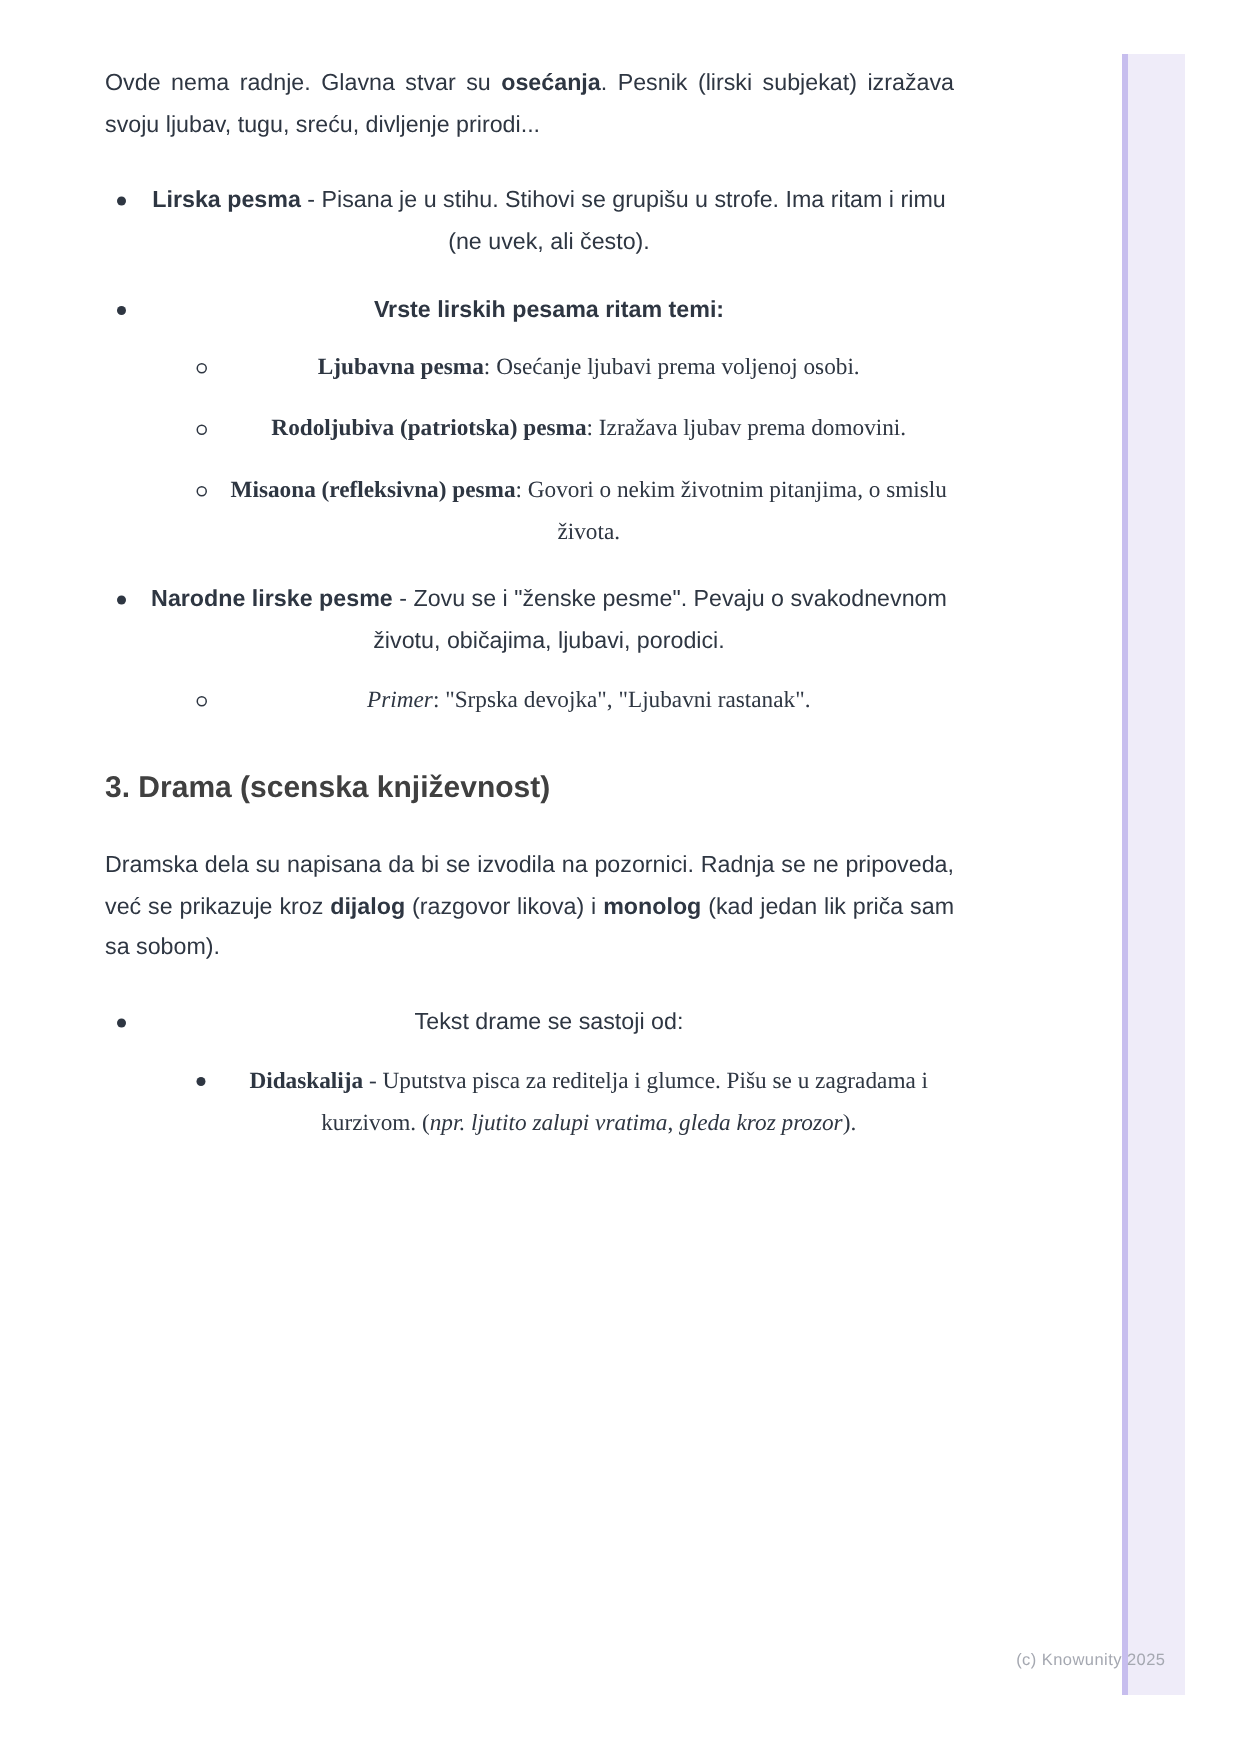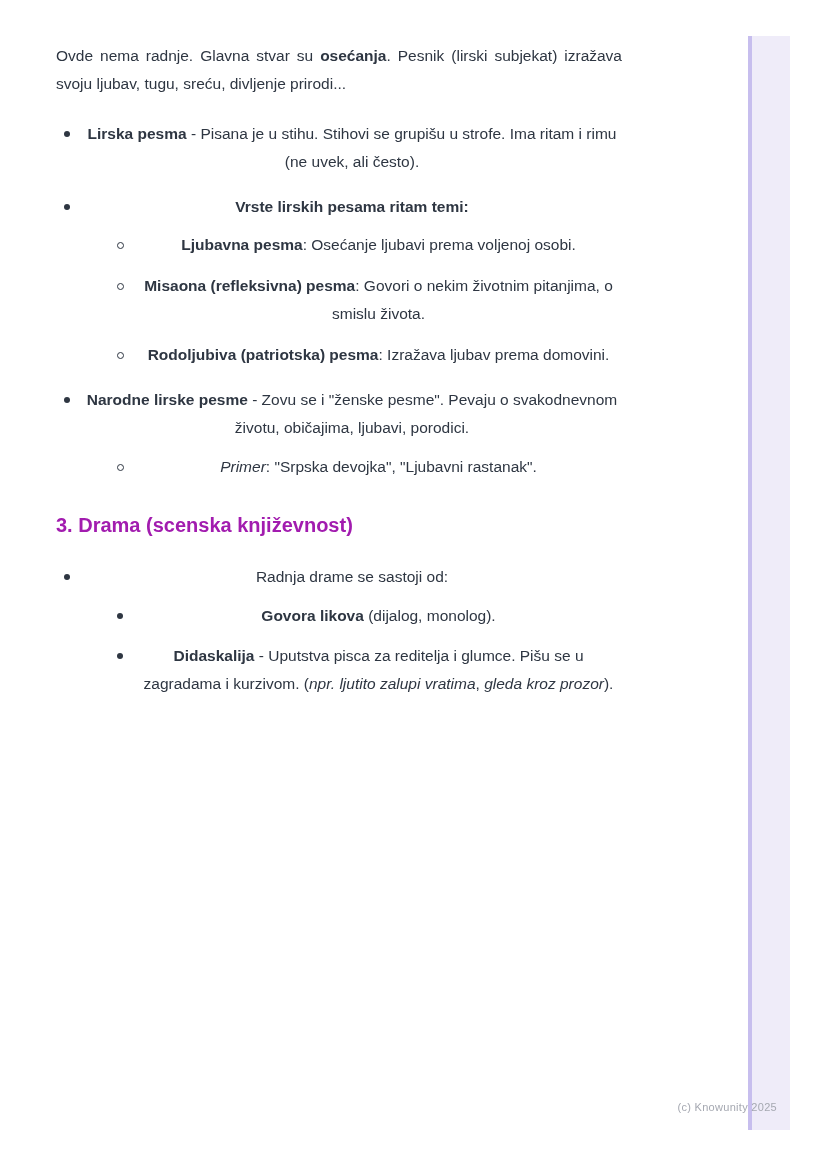--- a/index.html
+++ b/index.html
@@ -3,41 +3,41 @@
 <meta charset="utf-8">
 <style>
   html, body { margin:0; padding:0; }
   body {
     width:828px; height:1171px; position:relative; overflow:hidden;
     background:#ffffff;
     font-family:"Liberation Sans","DejaVu Sans",sans-serif;
     color:#2e3642;
   }
   .content {
-    position:absolute; left:56px; top:42px; width:566px;
+    position:absolute; left:70px; top:42px; width:566px;
     font-size:15.5px; line-height:1.8;
   }
   .para { margin:0 0 22px 0; text-align:justify; }
   b { font-weight:700; }
   ul.l1 { list-style:none; margin:0; padding:0;text-align:center; }
   ul.l1 > li { position:relative; padding-left:26px; margin-bottom:17px; }
   ul.l2 { list-style:none; margin:11px 0 2px 27px; padding:0; }
-  ul.l2 > li { position:relative; padding-left:26px; margin-bottom:13px; }
+  ul.l2 > li { position:relative; padding-left:26px; margin-bottom:13px;font-family:Liberation Serif, serif; }
   ul.l2 > li:last-child { margin-bottom:0; }
   li.m-disc::before {
     content:""; position:absolute; left:8px; top:11px;
     width:6px; height:6px; border-radius:50%; background:#2e3642;
   }
   li.m-circle::before {
     content:""; position:absolute; left:8px; top:11px;
     width:5px; height:5px; border-radius:50%;
     border:1.5px solid #2e3642; background:transparent;
   }
   h3.section {
-    color:#a21caf; font-size:20px; font-weight:600;
+    color:#404040; font-size:20px; font-weight:600;
     margin:30px 0 24px 0; line-height:1.4;
   }
   .side-strip {
     position:absolute; left:748px; top:36px; width:42px; height:1094px;
     background:#efecf9; border-left:4px solid #c7beee; box-sizing:border-box;
     z-index:1;
   }
   .footer {
     position:absolute; top:1101px; right:51px;
     font-size:11px; color:#a5a8b1; z-index:2; letter-spacing:0.3px;
@@ -49,39 +49,39 @@
 <div class="content">
 
   <p class="para"><span>Ovde nema radnje. Glavna stvar su </span><b>osećanja</b><span>. Pesnik (lirski subjekat) izražava svoju ljubav, tugu, sreću, divljenje prirodi...</span></p>
 
   <ul class="l1">
     <li class="m-disc"><b>Lirska pesma</b><span> - Pisana je u stihu. Stihovi se grupišu u strofe. Ima ritam i rimu (ne uvek, ali često).</span></li>
 
     <li class="m-disc"><b>Vrste lirskih pesama ritam temi:</b>
       <ul class="l2">
         <li class="m-circle"><b>Ljubavna pesma</b><span>: Osećanje ljubavi prema voljenoj osobi.</span></li>
+        <li class="m-circle"><b>Rodoljubiva (patriotska) pesma</b><span>: Izražava ljubav prema domovini.</span></li>
         <li class="m-circle"><b>Misaona (refleksivna) pesma</b><span>: Govori o nekim životnim pitanjima, o smislu života.</span></li>
-        <li class="m-circle"><b>Rodoljubiva (patriotska) pesma</b><span>: Izražava ljubav prema domovini.</span></li>
       </ul>
     </li>
 
     <li class="m-disc"><b>Narodne lirske pesme</b><span> - Zovu se i "ženske pesme". Pevaju o svakodnevnom životu, običajima, ljubavi, porodici.</span>
       <ul class="l2">
         <li class="m-circle"><i>Primer</i><span>: "Srpska devojka", "Ljubavni rastanak".</span></li>
       </ul>
     </li>
   </ul>
 
   <h3 class="section">3. Drama (scenska književnost)</h3>
 
+  <p class="para"><span>Dramska dela su napisana da bi se izvodila na pozornici. Radnja se ne pripoveda, već se prikazuje kroz </span><b>dijalog</b><span> (razgovor likova) i </span><b>monolog</b><span> (kad jedan lik priča sam sa sobom).</span></p>
 
   <ul class="l1">
-    <li class="m-disc"><span>Radnja drame se sastoji od:</span>
+    <li class="m-disc"><span>Tekst drame se sastoji od:</span>
       <ul class="l2">
-        <li class="m-disc"><b>Govora likova</b><span> (dijalog, monolog).</span></li>
         <li class="m-disc"><b>Didaskalija</b><span> - Uputstva pisca za reditelja i glumce. Pišu se u zagradama i kurzivom. (</span><i>npr. ljutito zalupi vratima</i><span>, </span><i>gleda kroz prozor</i><span>).</span></li>
       </ul>
     </li>
 
 
 
   </ul>
 
 </div>
 

